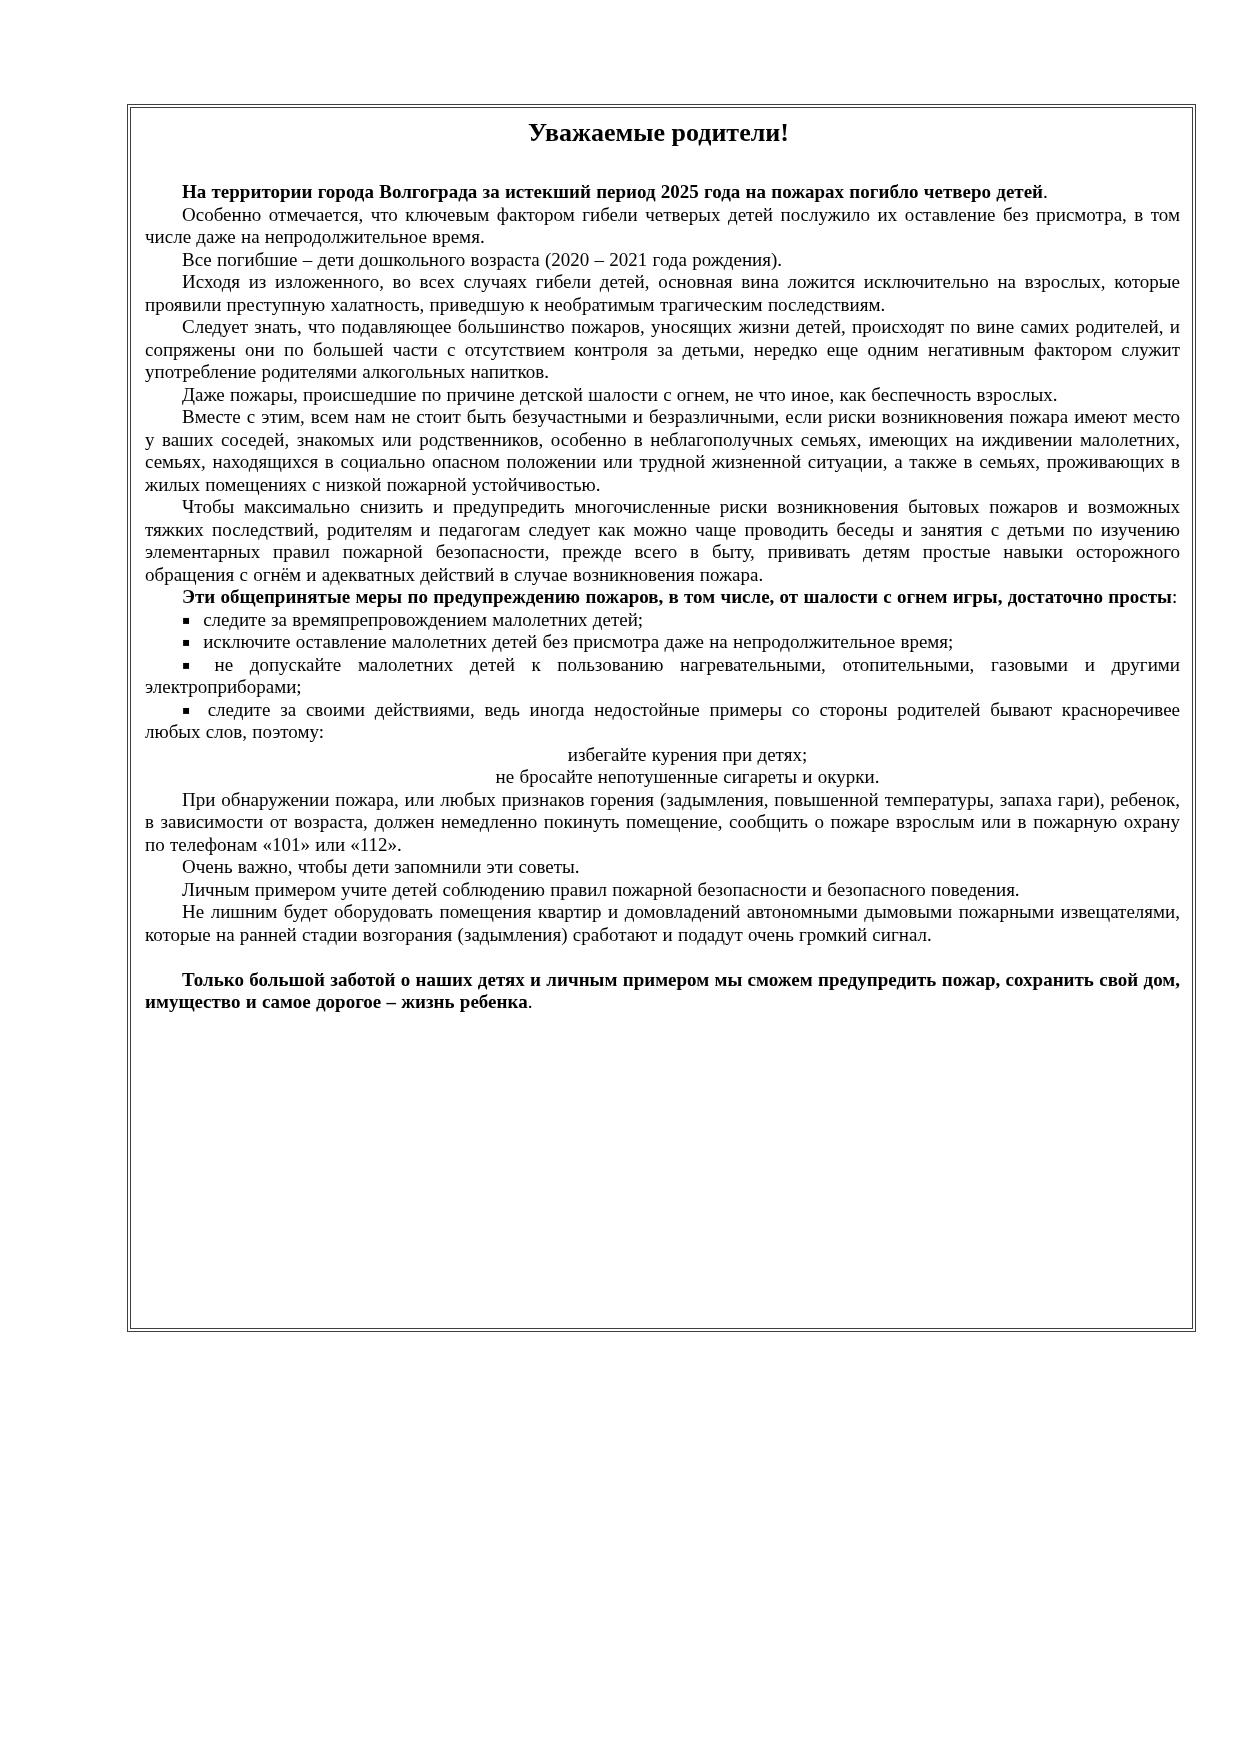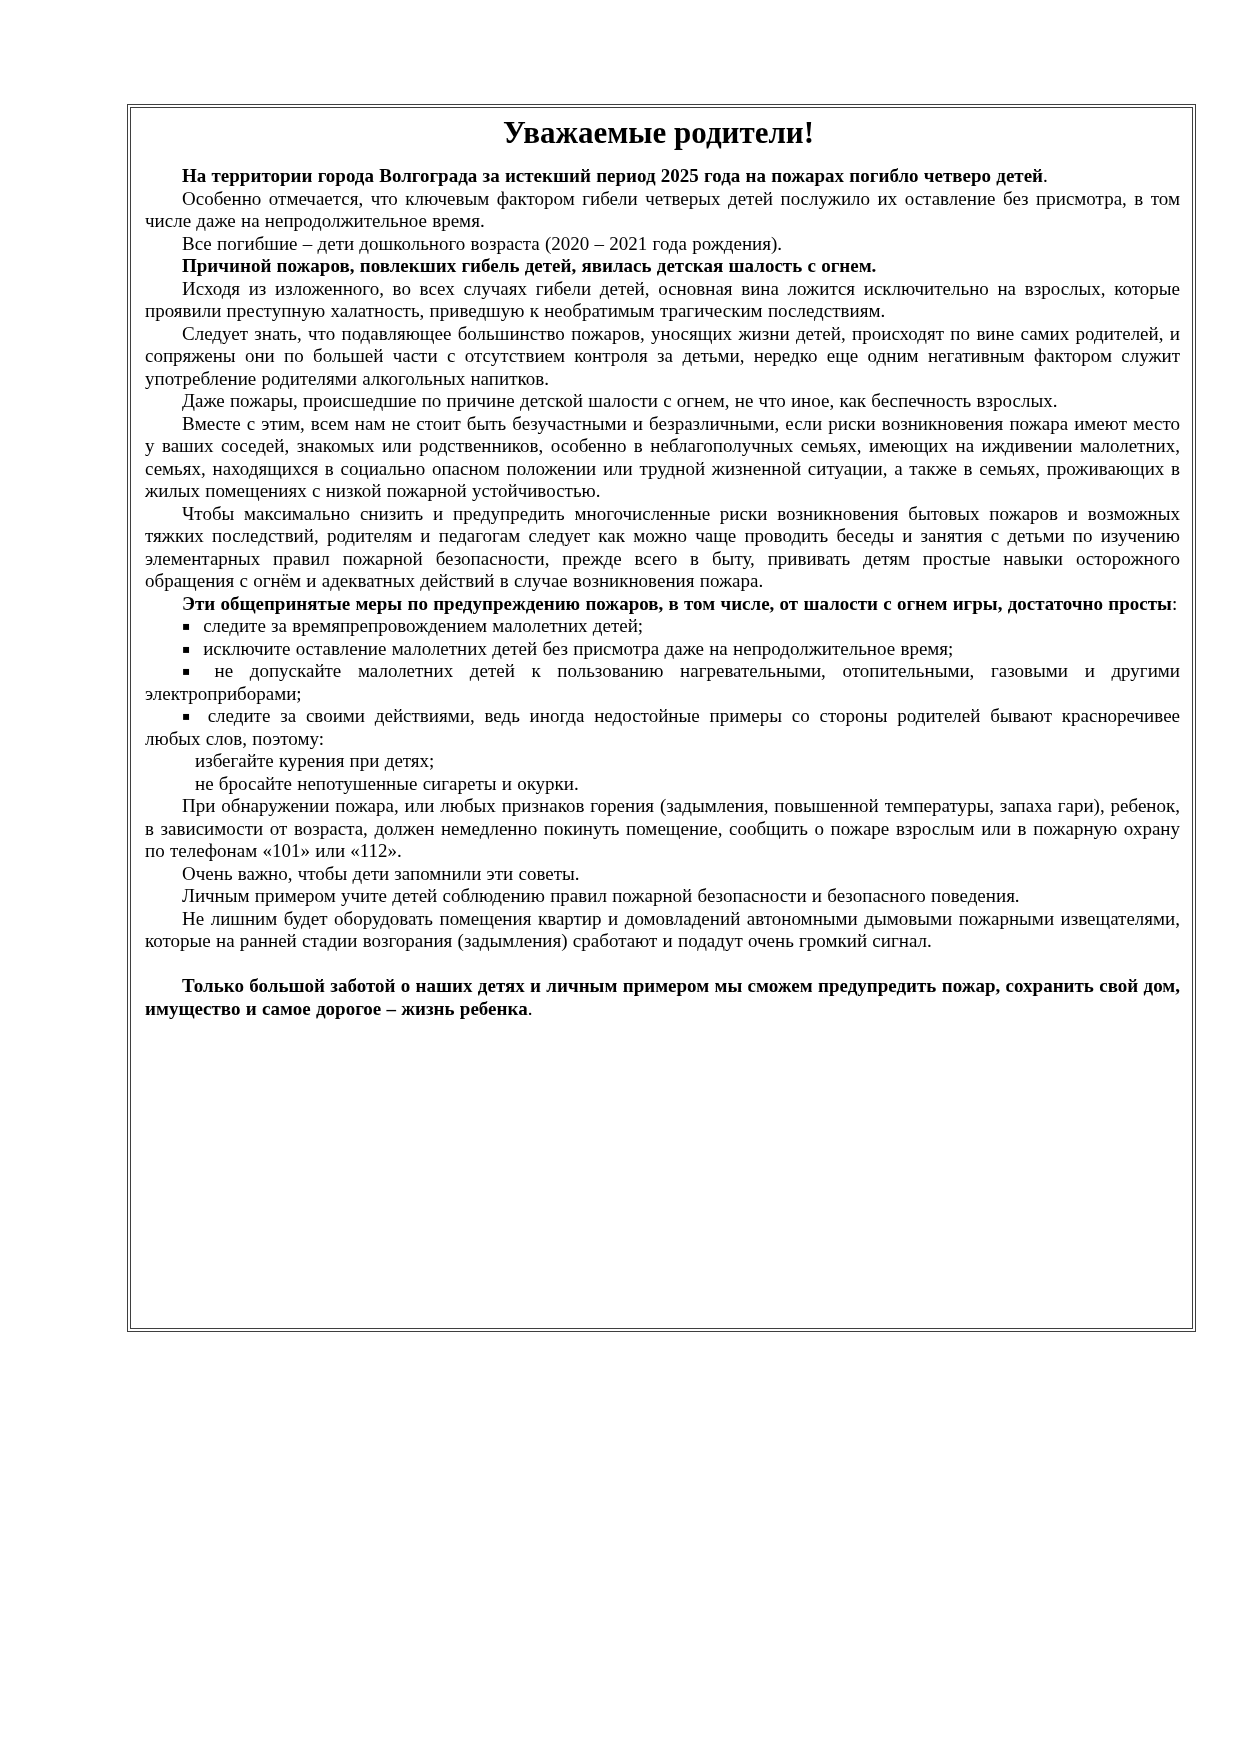--- a/index.html
+++ b/index.html
@@ -16,51 +16,50 @@
     width: 1069px;
     min-height: 1228px;
     box-sizing: border-box;
     border: 4px double #3f3f3f;
     padding: 8px 12px 10px 6px;
     background: #ffffff;
   }
   .doc-title {
     text-align: center;
     font-weight: bold;
-    font-size: 31px;
+    font-size: 26px;
     line-height: 30px;
-    margin: 2px 0 17px 0;
+    margin: 2px 0 33px 0;
   }
   .doc-body { font-size: 19px; line-height: 22.5px; margin-left: 8px; }
   .blk {
     margin: 0;
     text-align: justify;
     word-spacing: 0.5px;
   }
   .blk.para, .blk.bullet { text-indent: 37px; }
-  .blk.sub { text-indent: 50px; text-align: left; }
+  .blk.sub { text-indent: 50px; text-align: center; }
   .blk.spacer { height: 22.5px; }
   .bold { font-weight: bold; }
   .marker {
     font-family: "DejaVu Sans", sans-serif;
     font-size: 12px;
     margin-right: 13px;
     vertical-align: 2px;
   }
 </style>
 </head>
 <body>
 
 <div class="frame">
   <h1 class="doc-title">Уважаемые родители!</h1>
   <div class="doc-body">
       <p class="blk para"><span class="bold">На территории города Волгограда за истекший период 2025 года на пожарах погибло четверо детей</span><span>.</span></p>
       <p class="blk para"><span>Особенно отмечается, что ключевым фактором гибели четверых детей послужило их оставление без присмотра, в том числе даже на непродолжительное время.</span></p>
       <p class="blk para"><span>Все погибшие – дети дошкольного возраста (2020 – 2021 года рождения).</span></p>
-      <p class="blk para"><span class="bold">Причиной пожаров, повлекших гибель детей, явилась детская шалость с огнем.</span></p>
       <p class="blk para"><span>Исходя из изложенного, во всех случаях гибели детей, основная вина ложится исключительно на взрослых, которые проявили преступную халатность, приведшую к необратимым трагическим последствиям.</span></p>
       <p class="blk para"><span>Следует знать, что подавляющее большинство пожаров, уносящих жизни детей, происходят по вине самих родителей, и сопряжены они по большей части с отсутствием контроля за детьми, нередко еще одним негативным фактором служит употребление родителями алкогольных напитков.</span></p>
       <p class="blk para"><span>Даже пожары, происшедшие по причине детской шалости с огнем, не что иное, как беспечность взрослых.</span></p>
       <p class="blk para"><span>Вместе с этим, всем нам не стоит быть безучастными и безразличными, если риски возникновения пожара имеют место у ваших соседей, знакомых или родственников, особенно в неблагополучных семьях, имеющих на иждивении малолетних, семьях, находящихся в социально опасном положении или трудной жизненной ситуации, а также в семьях, проживающих в жилых помещениях с низкой пожарной устойчивостью.</span></p>
       <p class="blk para"><span>Чтобы максимально снизить и предупредить многочисленные риски возникновения бытовых пожаров и возможных тяжких последствий, родителям и педагогам следует как можно чаще проводить беседы и занятия с детьми по изучению элементарных правил пожарной безопасности, прежде всего в быту, прививать детям простые навыки осторожного обращения с огнём и адекватных действий в случае возникновения пожара.</span></p>
       <p class="blk para"><span class="bold">Эти общепринятые меры по предупреждению пожаров, в том числе, от шалости с огнем игры, достаточно просты</span><span>:</span></p>
       <p class="blk bullet"><span class="marker">▪</span><span>следите за времяпрепровождением малолетних детей;</span></p>
       <p class="blk bullet"><span class="marker">▪</span><span>исключите оставление малолетних детей без присмотра даже на непродолжительное время;</span></p>
       <p class="blk bullet"><span class="marker">▪</span><span>не допускайте малолетних детей к пользованию нагревательными, отопительными, газовыми и другими электроприборами;</span></p>
       <p class="blk bullet"><span class="marker">▪</span><span>следите за своими действиями, ведь иногда недостойные примеры со стороны родителей бывают красноречивее любых слов, поэтому:</span></p>

